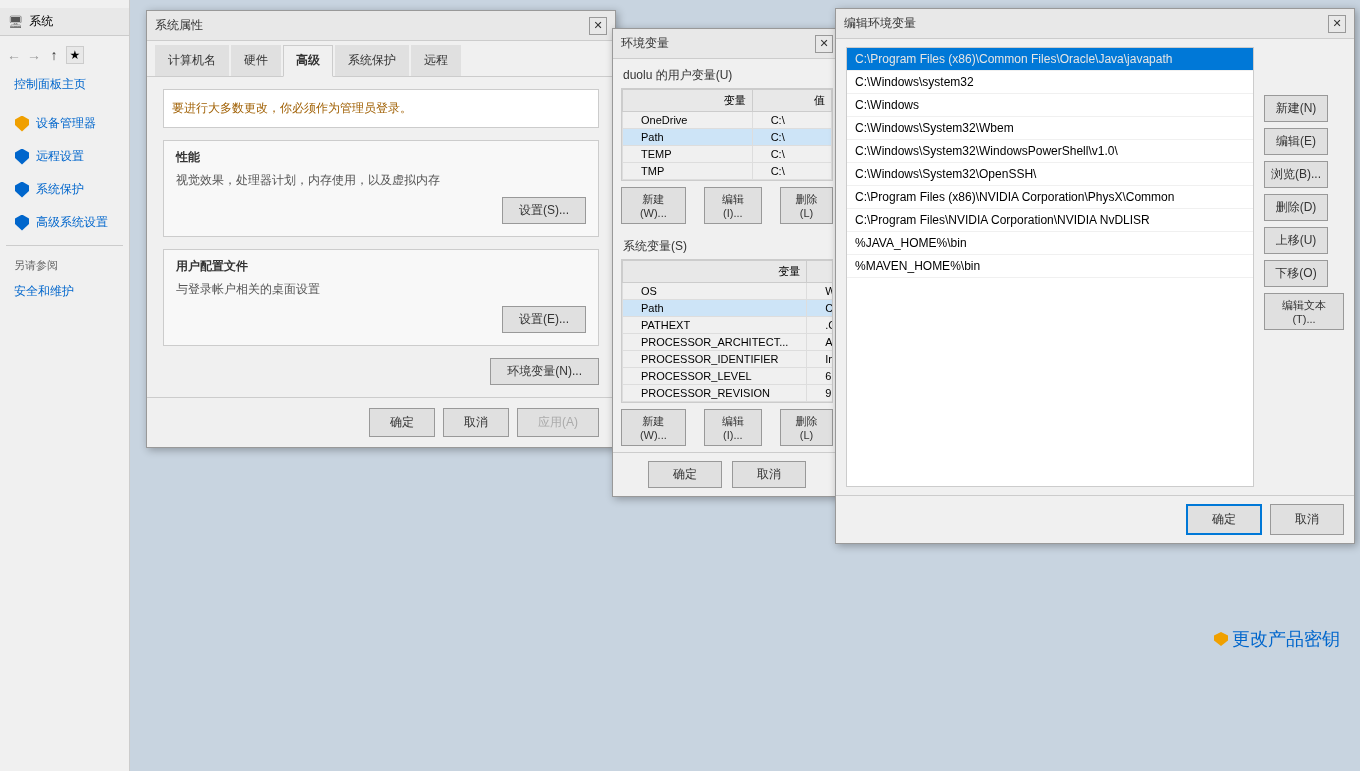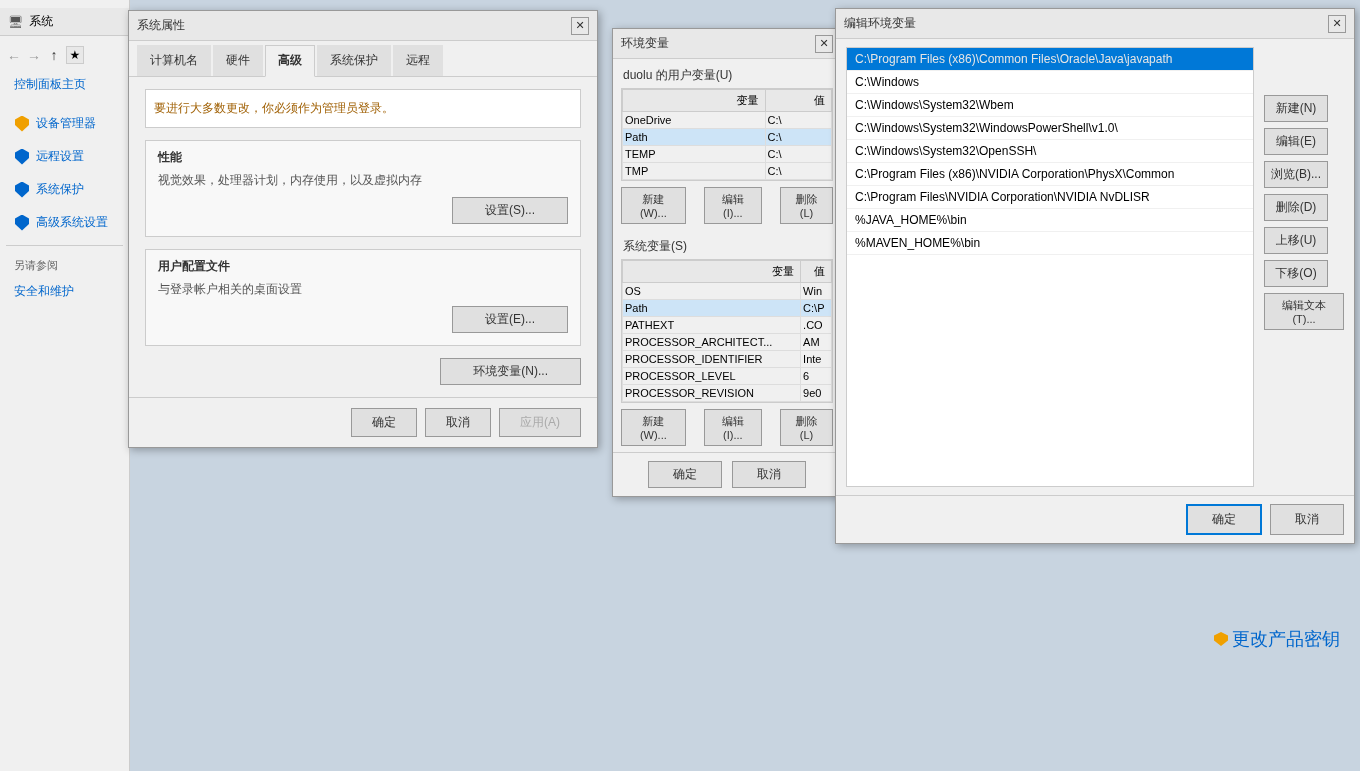--- a/index.html
+++ b/index.html
@@ -95,21 +95,21 @@
     }
 
     .section-divider {
       border-top: 1px solid #ccc;
       margin: 8px 0;
     }
 
     
     .dialog-system-props {
       position: absolute;
-      left: 128px;
+      left: 146px;
       top: 10px;
       width: 470px;
       background: #f0f0f0;
       border: 1px solid #999;
       box-shadow: 2px 2px 8px rgba(0,0,0,0.3);
     }
 
     .dialog-title-bar {
       display: flex;
       align-items: center;
@@ -193,21 +193,21 @@
     }
 
     .section-desc {
       font-size: 12px;
       color: #555;
       margin-bottom: 8px;
     }
 
     .settings-btn {
       float: right;
-      padding: 4px 32px;
+      padding: 4px 16px;
       background: #e0e0e0;
       border: 1px solid #999;
       cursor: pointer;
       font-size: 12px;
       color: #333;
     }
 
     .clearfix::after {
       content: '';
       display: block;
@@ -264,21 +264,21 @@
       background: #e8e8e8;
       border: 1px solid #ccc;
       padding: 3px 6px;
       font-size: 11px;
       text-align: right;
       font-weight: normal;
     }
 
     .env-table td {
       border: 1px solid #ddd;
-      padding: 2px 2px;
+      padding: 2px 18px;
       font-size: 11px;
       cursor: pointer;
     }
 
     .env-table tr.selected td {
       background: #cde4f7;
     }
 
     .env-table-container {
       margin: 0 8px;
@@ -641,20 +641,21 @@
 
 <div class="dialog-edit-env">
   <div class="dialog-title-bar">
     <span class="dialog-title-text">编辑环境变量</span>
     <div class="dialog-close-btn">✕</div>
   </div>
 
   <div style="position:relative;">
     <div class="edit-env-list" style="height:440px;margin-right:100px;">
       <div class="edit-env-list-item selected">C:\Program Files (x86)\Common Files\Oracle\Java\javapath</div>
+      <div class="edit-env-list-item">C:\Windows\system32</div>
       <div class="edit-env-list-item">C:\Windows</div>
       <div class="edit-env-list-item">C:\Windows\System32\Wbem</div>
       <div class="edit-env-list-item">C:\Windows\System32\WindowsPowerShell\v1.0\</div>
       <div class="edit-env-list-item">C:\Windows\System32\OpenSSH\</div>
       <div class="edit-env-list-item">C:\Program Files (x86)\NVIDIA Corporation\PhysX\Common</div>
       <div class="edit-env-list-item">C:\Program Files\NVIDIA Corporation\NVIDIA NvDLISR</div>
       <div class="edit-env-list-item">%JAVA_HOME%\bin</div>
       <div class="edit-env-list-item">%MAVEN_HOME%\bin</div>
     </div>
 

